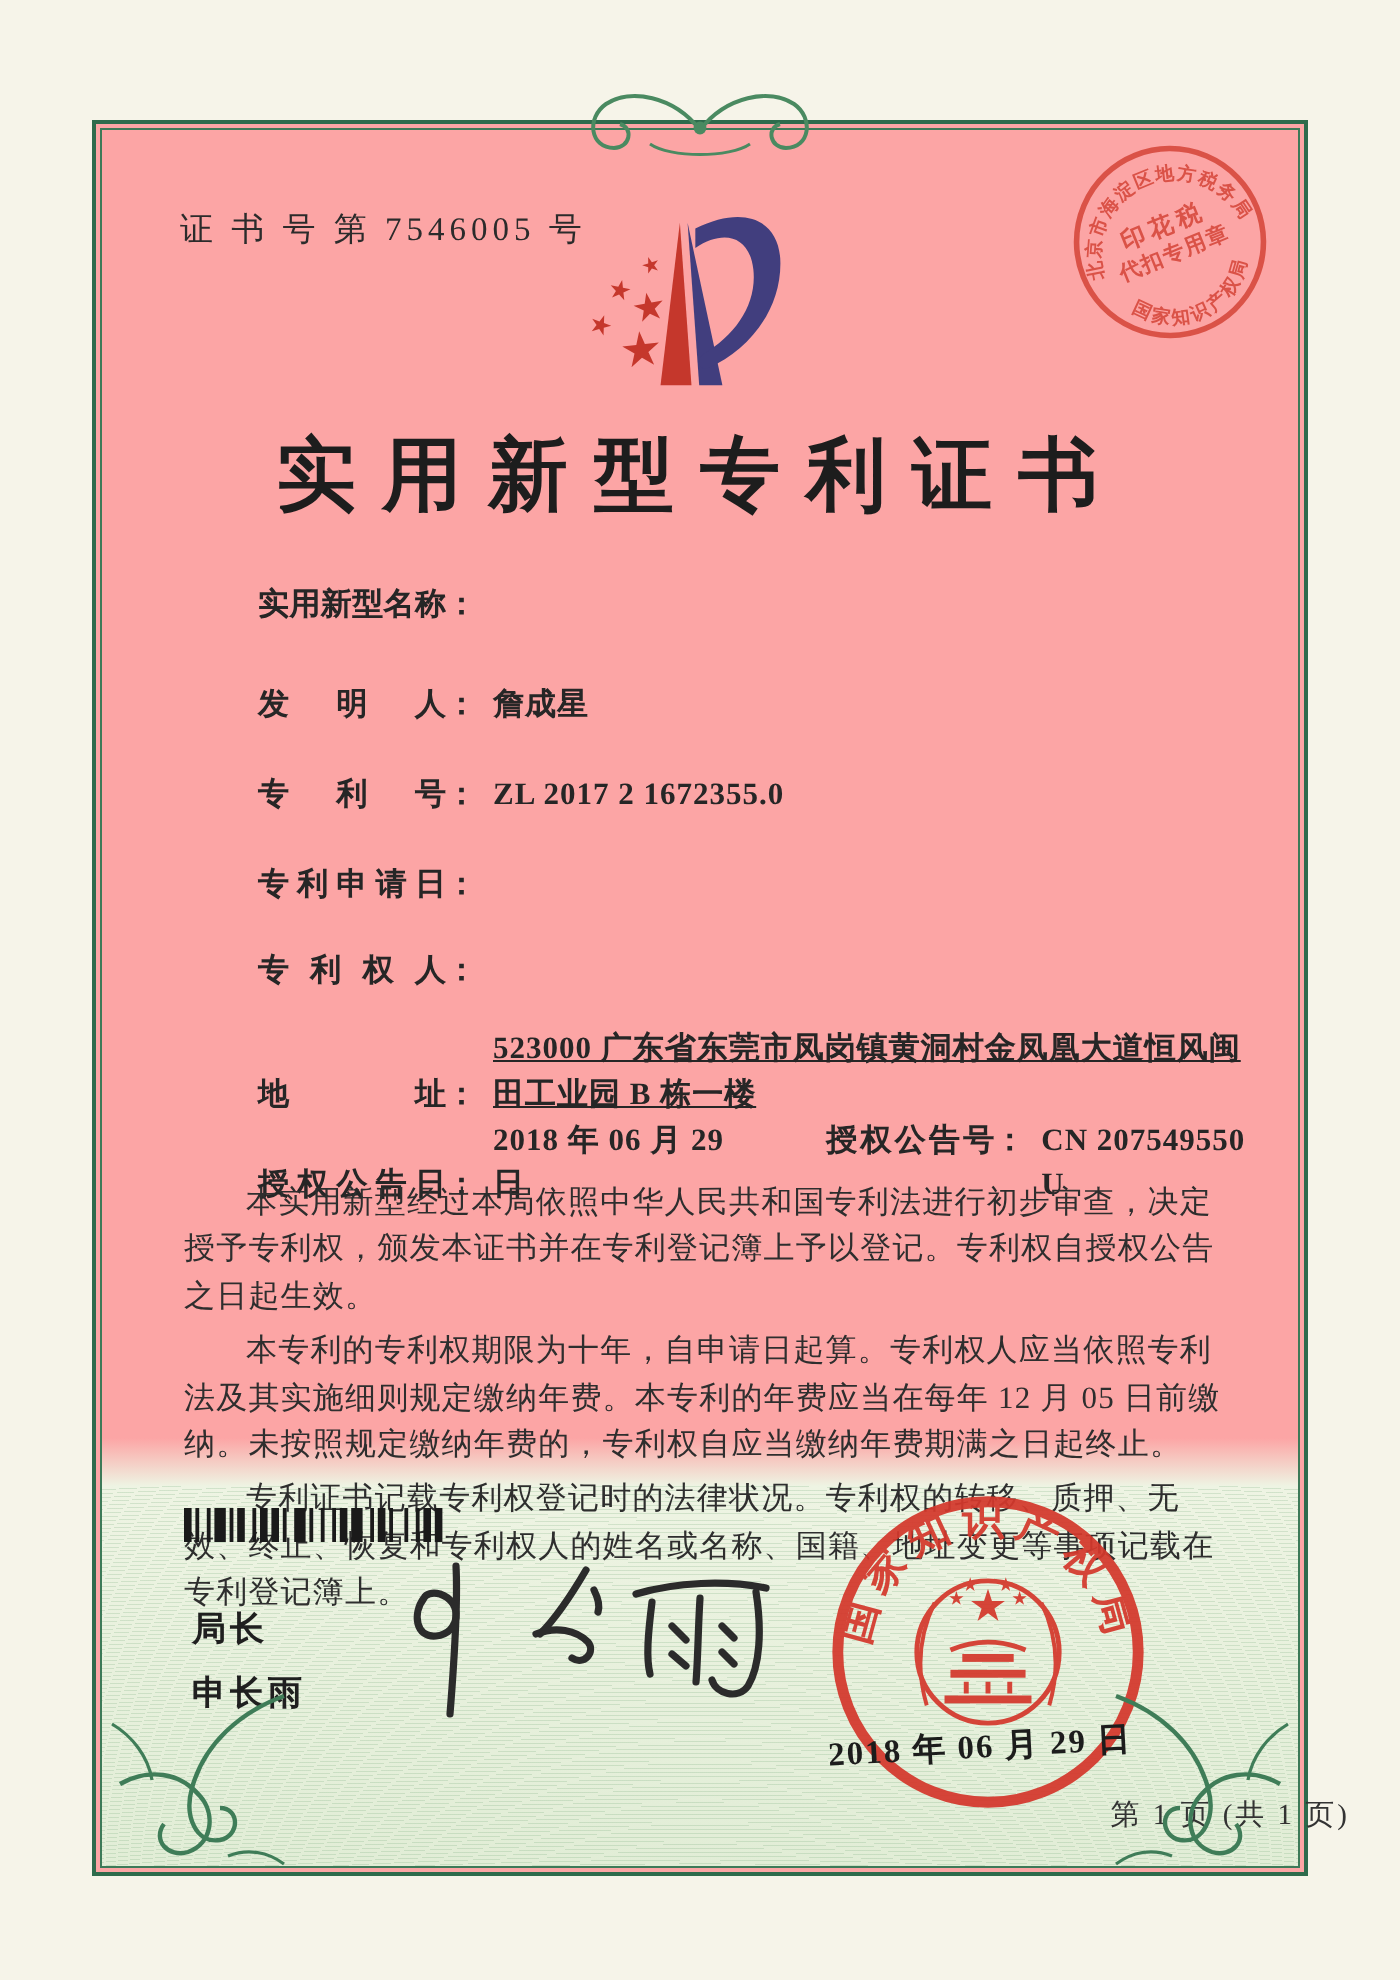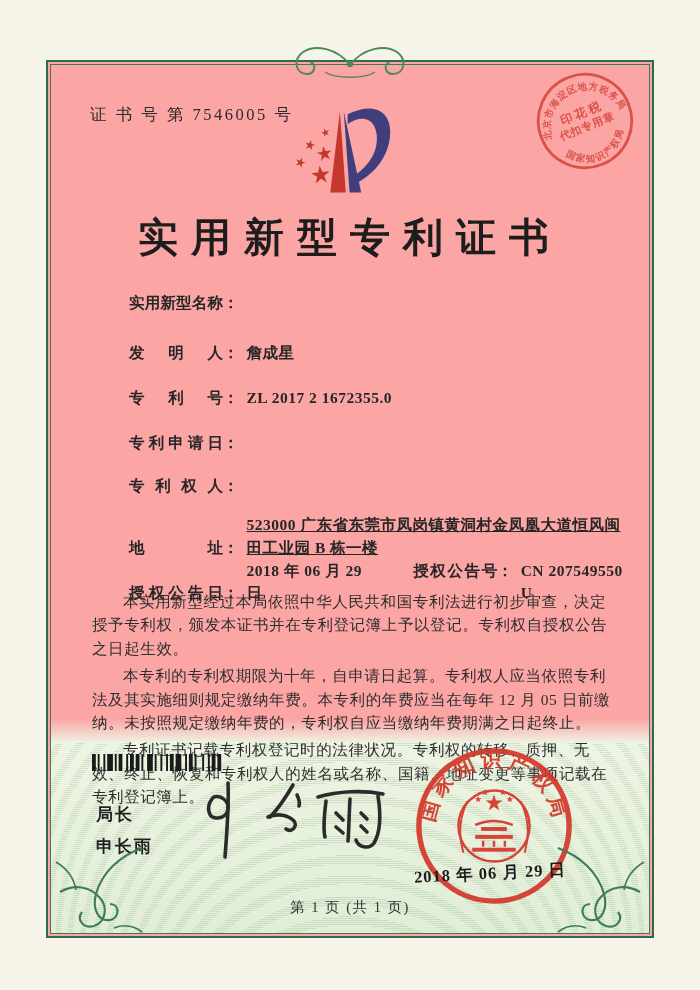--- a/index.html
+++ b/index.html
@@ -60,22 +60,22 @@
   .commissioner{position:absolute;left:48px;top:737px;z-index:2;font-size:17px;
                 font-weight:600;color:#1f1f1f;letter-spacing:2px;line-height:32px;}
   .signature{position:absolute;left:150px;top:715px;z-index:2;}
   .seal{position:absolute;left:362px;top:680px;z-index:2;opacity:.93;}
   .seal-date{
     position:absolute;left:366px;top:800px;width:180px;z-index:3;
     font-size:16.5px;font-weight:600;color:#1c1c1c;letter-spacing:1px;
     transform:rotate(-3deg);
   }
   .footer{
-    position:absolute;left:0;top:836px;width:100%;text-align:center;z-index:2;
-    font-size:14.5px;color:#333;letter-spacing:1.5px;
+    position:absolute;left:0;top:836px;width:100%;text-align:right;z-index:2;
+    font-size:14.5px;color:#333;letter-spacing:1.5px;padding-left:23px;
   }
   
   .tax-stamp{position:absolute;left:528px;top:64px;z-index:5;opacity:.88;}
   .orn-top{position:absolute;left:285px;top:40px;z-index:5;}
   .orn-bl{position:absolute;left:50px;top:842px;z-index:5;}
   .orn-br{position:absolute;left:550px;top:842px;z-index:5;transform:scaleX(-1);}
 </style>
 </head>
 <body>
 

